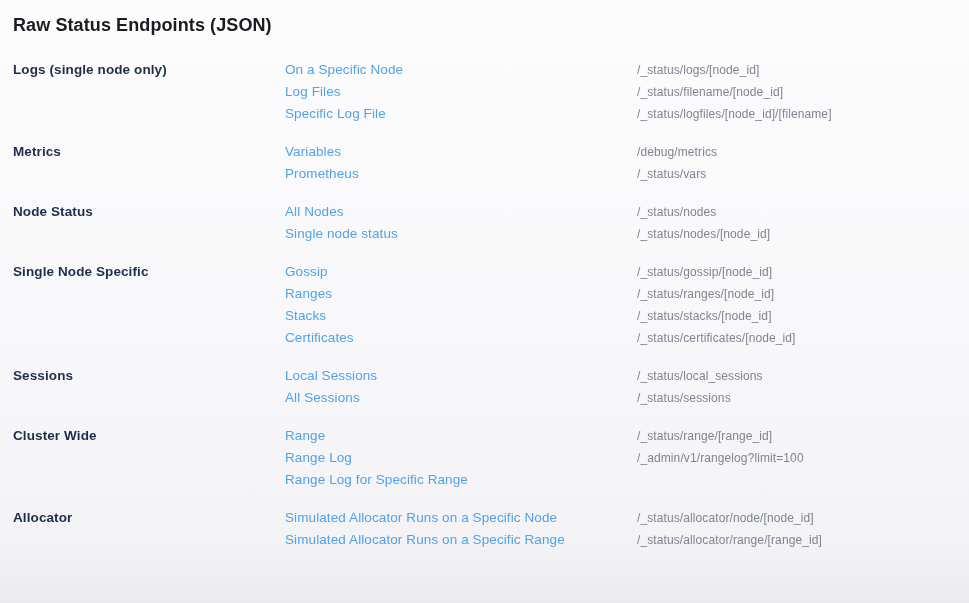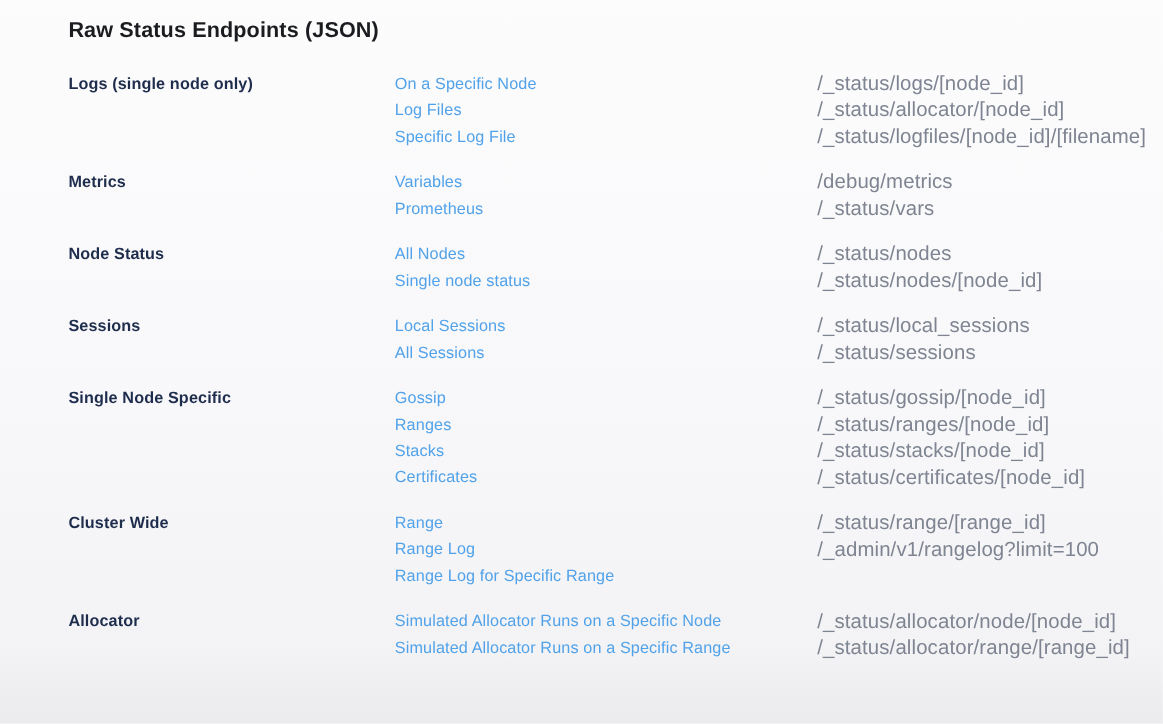--- a/index.html
+++ b/index.html
@@ -9,21 +9,20 @@
     height: 603px;
     overflow: hidden;
   }
   body {
     font-family: "Liberation Sans", sans-serif;
     background: linear-gradient(180deg, #fcfcfd 0%, #f8f8fa 55%, #f3f3f5 90%, #ebebee 100%);
   }
   .page {
     padding: 14px 0 0 13px;
     box-sizing: border-box;
-    margin-left: 44px;
   }
   .page-title {
     font-size: 18px;
     font-weight: 600;
     color: var(--title-color, #1b1c20);
     margin: 0 0 23px 0;
     line-height: 22px;
     letter-spacing: 0.1px;
   }
   .endpoints-table {
@@ -55,21 +54,21 @@
   .endpoint-link {
     width: 352px;
     flex: 0 0 352px;
     font-size: 13.5px;
     color: var(--link-color, #51a2e9);
     text-decoration: none;
     cursor: pointer;
     letter-spacing: 0.1px;
   }
   .endpoint-path {
-    font-size: 17px;
+    font-size: 12px;
     color: var(--path-color, #7e8491);
     white-space: nowrap;
     letter-spacing: 0.1px;
   }
 </style>
 </head>
 <body>
 
 <div class="page">
   <h1 class="page-title">Raw Status Endpoints (JSON)</h1>
@@ -77,21 +76,21 @@
   <div class="section">
     <div class="section-label">Logs (single node only)</div>
     <div class="section-rows">
   <div class="endpoint-row">
     <a class="endpoint-link">On a Specific Node</a>
     <span class="endpoint-path">/_status/logs/[node_id]</span>
   </div>
 
   <div class="endpoint-row">
     <a class="endpoint-link">Log Files</a>
-    <span class="endpoint-path">/_status/allocator/[node_id]</span>
+    <span class="endpoint-path">/_status/filename/[node_id]</span>
   </div>
 
   <div class="endpoint-row">
     <a class="endpoint-link">Specific Log File</a>
     <span class="endpoint-path">/_status/logfiles/[node_id]/[filename]</span>
   </div>
 </div>
   </div>
 
   <div class="section">
@@ -118,60 +117,60 @@
   </div>
 
   <div class="endpoint-row">
     <a class="endpoint-link">Single node status</a>
     <span class="endpoint-path">/_status/nodes/[node_id]</span>
   </div>
 </div>
   </div>
 
   <div class="section">
+    <div class="section-label">Single Node Specific</div>
+    <div class="section-rows">
+  <div class="endpoint-row">
+    <a class="endpoint-link">Gossip</a>
+    <span class="endpoint-path">/_status/gossip/[node_id]</span>
+  </div>
+
+  <div class="endpoint-row">
+    <a class="endpoint-link">Ranges</a>
+    <span class="endpoint-path">/_status/ranges/[node_id]</span>
+  </div>
+
+  <div class="endpoint-row">
+    <a class="endpoint-link">Stacks</a>
+    <span class="endpoint-path">/_status/stacks/[node_id]</span>
+  </div>
+
+  <div class="endpoint-row">
+    <a class="endpoint-link">Certificates</a>
+    <span class="endpoint-path">/_status/certificates/[node_id]</span>
+  </div>
+</div>
+  </div>
+
+  <div class="section">
     <div class="section-label">Sessions</div>
     <div class="section-rows">
   <div class="endpoint-row">
     <a class="endpoint-link">Local Sessions</a>
     <span class="endpoint-path">/_status/local_sessions</span>
   </div>
 
   <div class="endpoint-row">
     <a class="endpoint-link">All Sessions</a>
     <span class="endpoint-path">/_status/sessions</span>
   </div>
 </div>
   </div>
 
   <div class="section">
-    <div class="section-label">Single Node Specific</div>
-    <div class="section-rows">
-  <div class="endpoint-row">
-    <a class="endpoint-link">Gossip</a>
-    <span class="endpoint-path">/_status/gossip/[node_id]</span>
-  </div>
-
-  <div class="endpoint-row">
-    <a class="endpoint-link">Ranges</a>
-    <span class="endpoint-path">/_status/ranges/[node_id]</span>
-  </div>
-
-  <div class="endpoint-row">
-    <a class="endpoint-link">Stacks</a>
-    <span class="endpoint-path">/_status/stacks/[node_id]</span>
-  </div>
-
-  <div class="endpoint-row">
-    <a class="endpoint-link">Certificates</a>
-    <span class="endpoint-path">/_status/certificates/[node_id]</span>
-  </div>
-</div>
-  </div>
-
-  <div class="section">
     <div class="section-label">Cluster Wide</div>
     <div class="section-rows">
 
   <div class="endpoint-row">
     <a class="endpoint-link">Range</a>
     <span class="endpoint-path">/_status/range/[range_id]</span>
   </div>
 
   <div class="endpoint-row">
     <a class="endpoint-link">Range Log</a>

